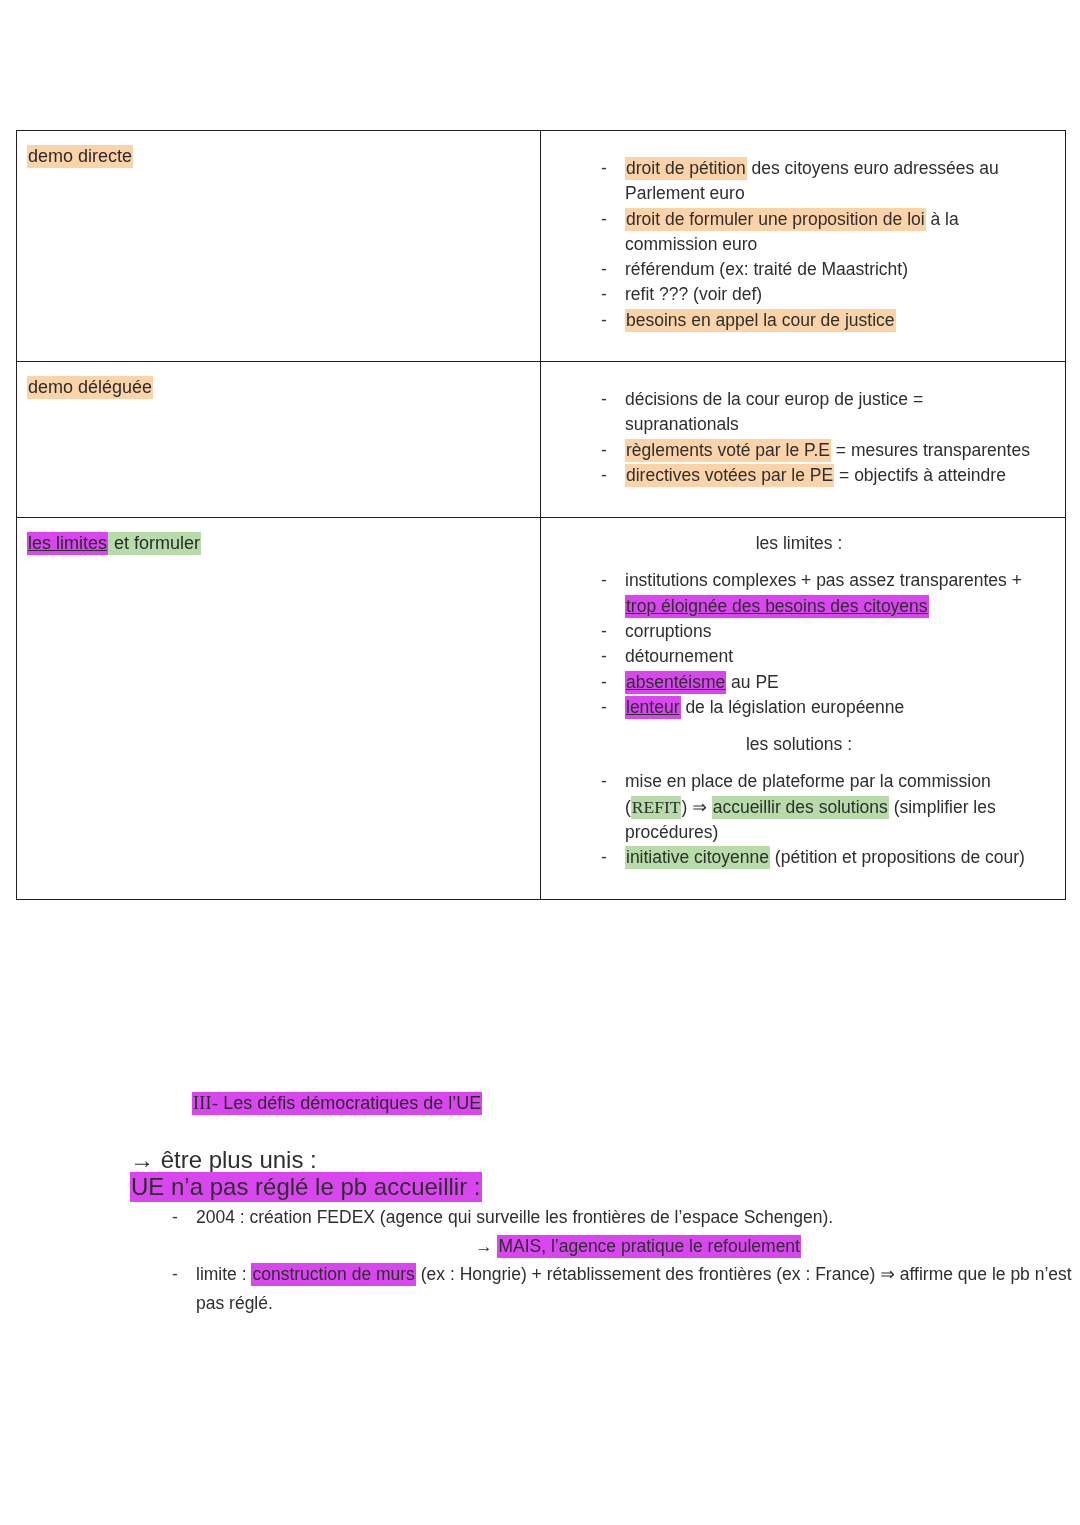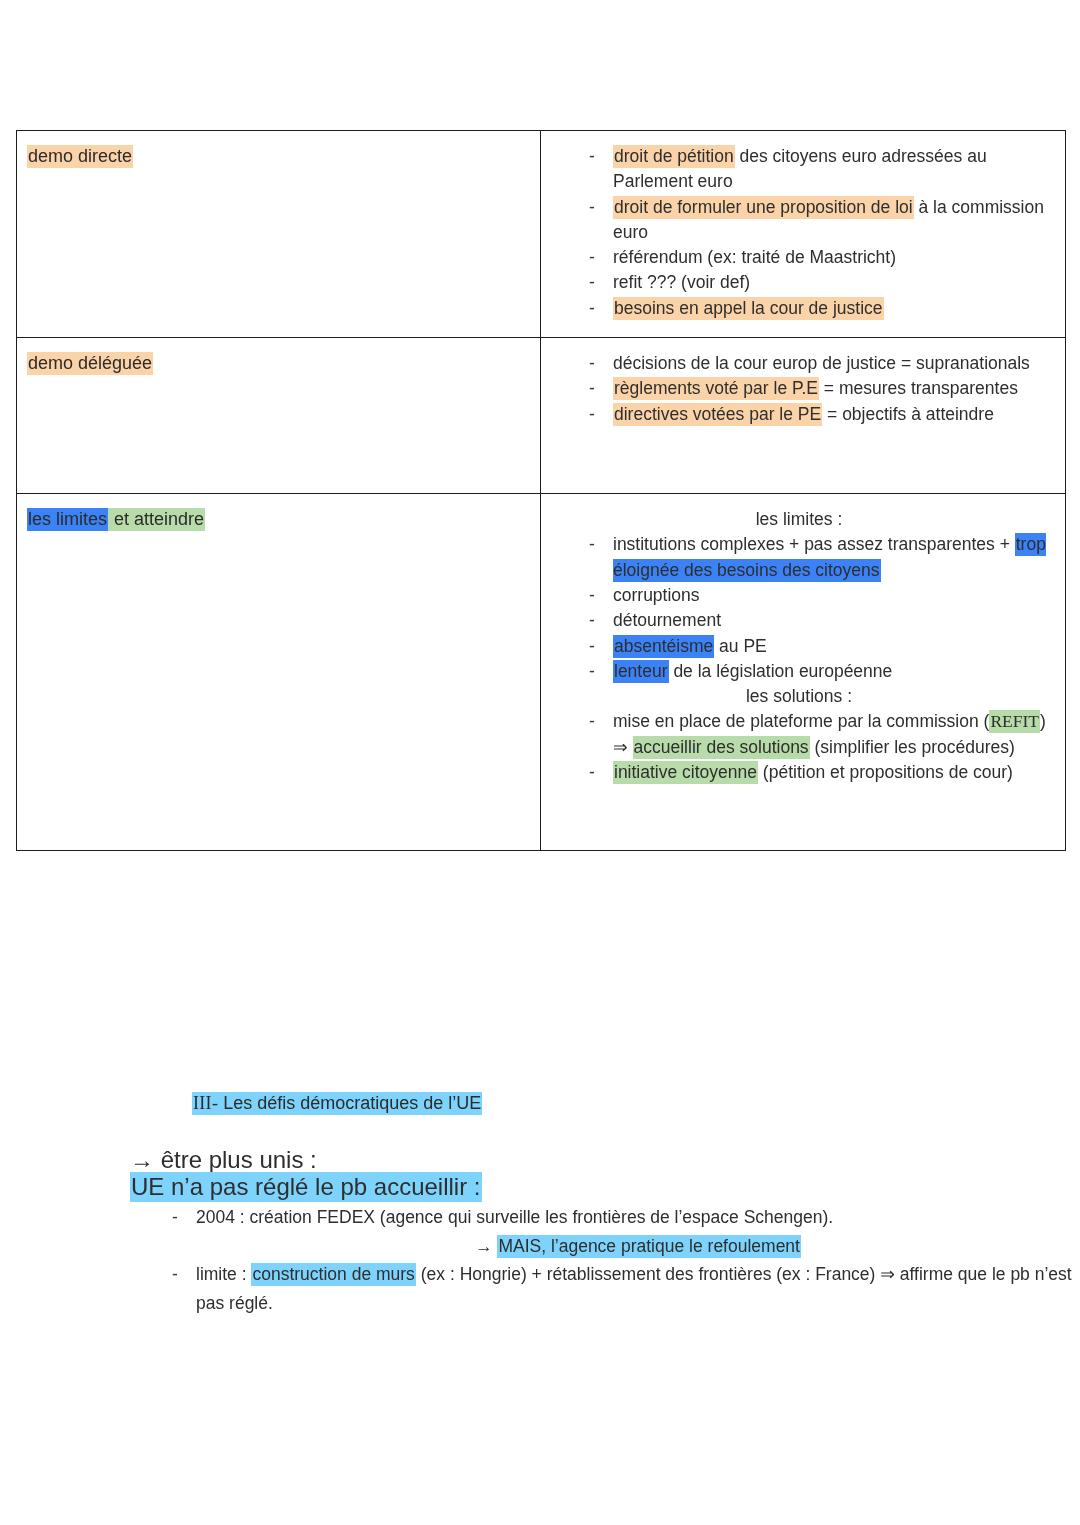--- a/index.html
+++ b/index.html
@@ -41,21 +41,21 @@
   .row2 td { height: 155px; }
   .row3 td { height: 356px; }
   .head-cell {
     font-size: 18px;
     line-height: 24px;
   }
 
   
   ul.dashlist {
     list-style: none;
-    margin: 0;
+    margin: 12px;
     padding: 0;
   }
   ul.dashlist > li {
     position: relative;
     padding-left: 72px;
     font-size: 17.5px;
     line-height: 25.3px;
     color: #2e2e2e;
   }
   ul.dashlist > li::before {
@@ -69,23 +69,23 @@
     font-size: 17.5px;
     line-height: 25.3px;
     padding-left: 4px;
     color: #2e2e2e;
     text-align: center;
   }
 
   
   mark { background: transparent; color: inherit; padding: 1px 1px 2px 1px; }
   mark.hl-orange   { background: #fbd3a9; }
-  mark.hl-red      { background: #3b82f6; }
+  mark.hl-red      { background: #d946ef; text-decoration: underline; }
   mark.hl-green    { background: #b7dca9; }
-  mark.hl-lavender { background: #7dd3fc; }
+  mark.hl-lavender { background: #d946ef; }
 
   
   .section3 {
     position: absolute;
     left: 0;
     top: 1090px;
     width: 1080px;
   }
   .sec-heading {
     margin-left: 192px;
@@ -163,21 +163,21 @@
               <li><mark class="hl-orange">règlements voté par le P.E</mark><span> = mesures transparentes</span></li>
               <li><mark class="hl-orange">directives votées par le PE</mark><span> = objectifs à atteindre</span></li>
             </ul>
         </div>
       </td>
     </tr>
 
     <tr class="row3">
       <td class="col-left">
         <div class="cell-pad-left head-cell">
-          <mark class="hl-red">les limites</mark><mark class="hl-green"> et atteindre</mark>
+          <mark class="hl-red">les limites</mark><mark class="hl-green"> et formuler</mark>
         </div>
       </td>
       <td class="col-right">
         <div class="cell-pad-right">
           <div class="plain-line">les limites :</div>
           <ul class="dashlist">
               <li><span>institutions complexes + pas assez transparentes + </span><mark class="hl-red">trop éloignée des besoins des citoyens</mark></li>
               <li><span>corruptions</span></li>
               <li><span>détournement</span></li>
               <li><mark class="hl-red">absentéisme</mark><span> au PE</span></li>

